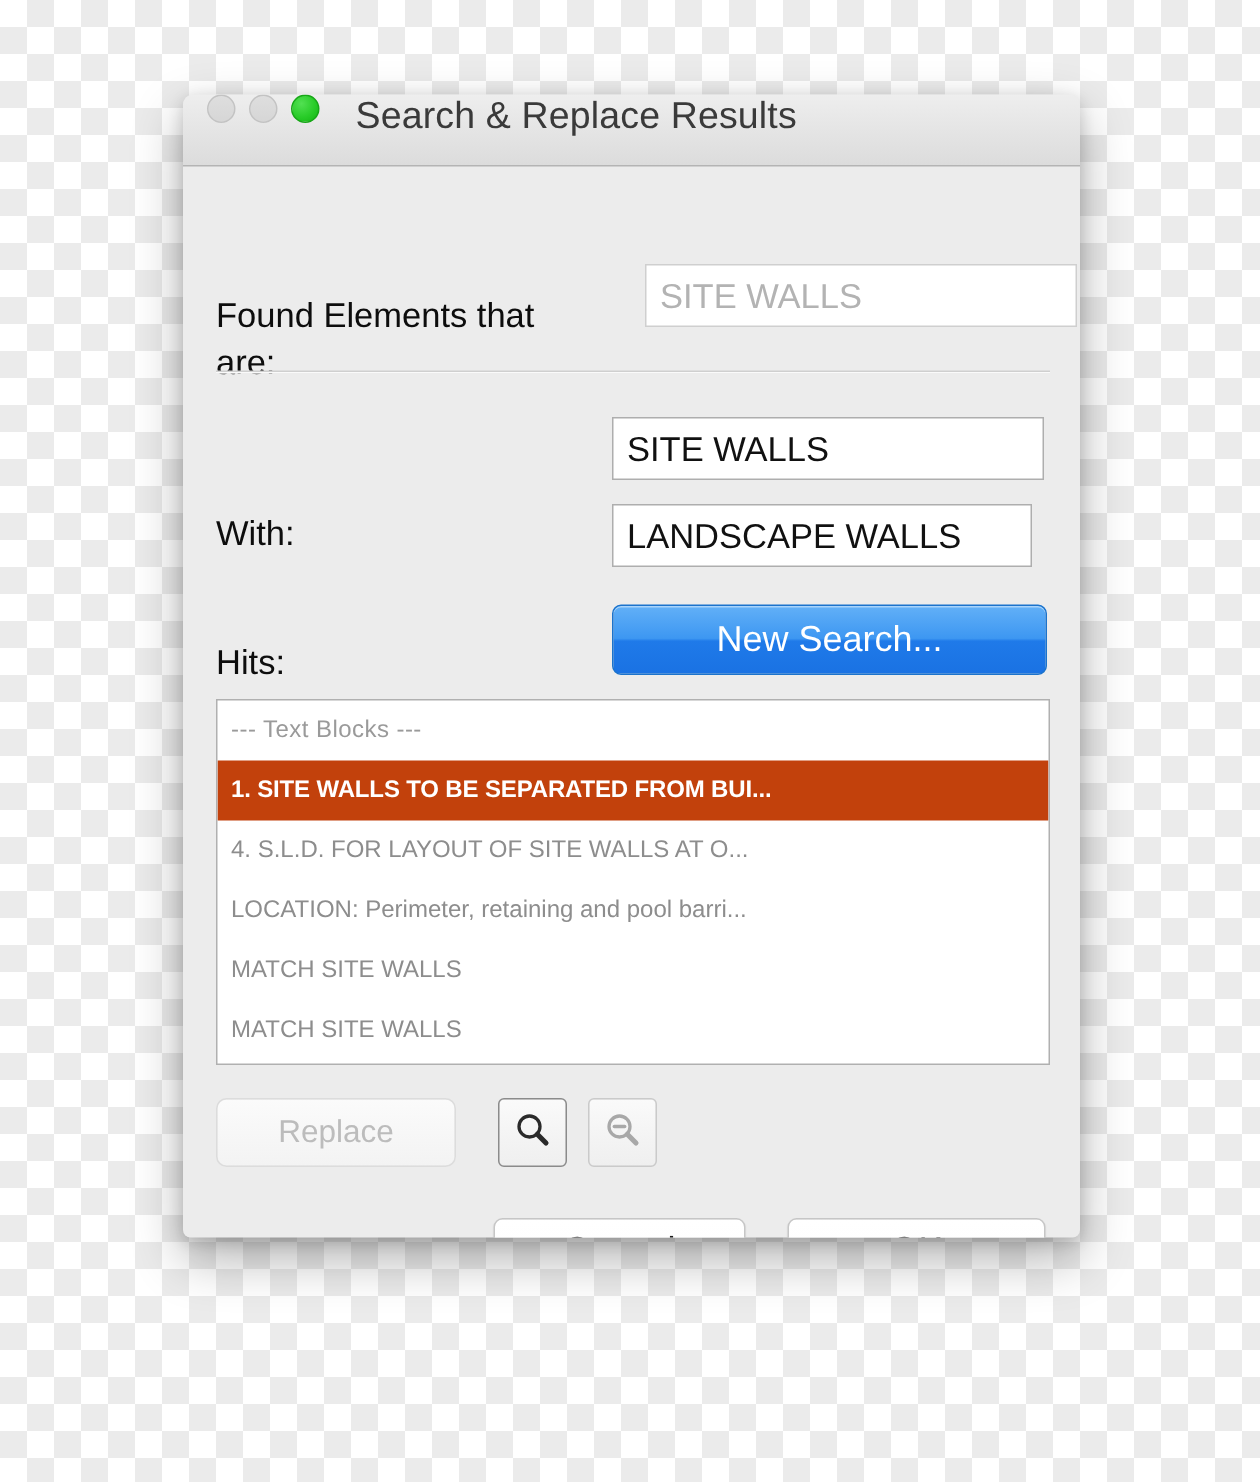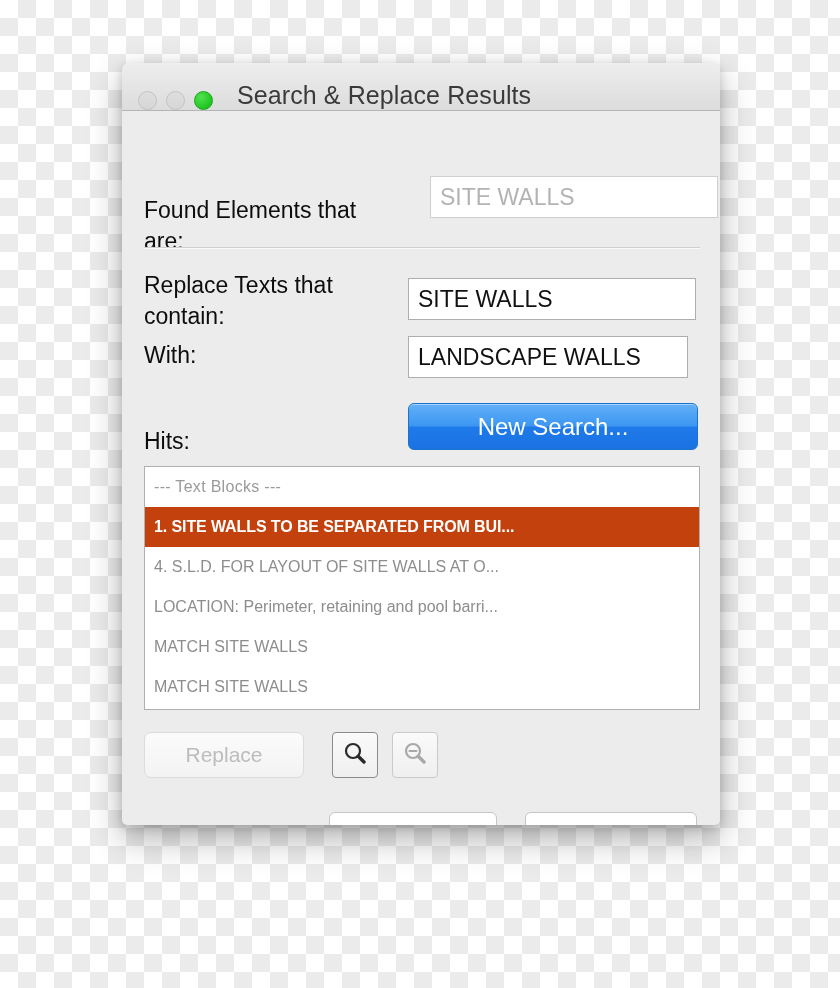--- a/index.html
+++ b/index.html
@@ -33,21 +33,21 @@
     overflow: hidden;
   }
 
   
   #titlebar {
     position: relative;
     height: 47px;
     background: linear-gradient(to bottom, #eeeeee 0%, #e4e4e4 55%, #dcdcdc 100%);
     border-bottom: 1px solid #b4b4b4;
     display: flex;
-    align-items: flex-end;
+    align-items: flex-start;
   }
   .light {
     width: 19px;
     height: 19px;
     border-radius: 50%;
     margin-left: 9px;
   }
   .light:first-of-type { margin-left: 16px; }
   .light-off {
     background: linear-gradient(to bottom, #dedede, #d6d6d6);
@@ -249,21 +249,20 @@
 
   <div id="content">
 
     <div id="row-found">
       <div id="found-label" class="field-label">Found Elements that are:</div>
       <div id="found-input" class="text-input disabled">SITE WALLS</div>
     </div>
 
     <div id="divider"></div>
 
-    <div id="replace-label" class="field-label">Replace Texts that contain:</div>
     <div id="replace-input" class="text-input">SITE WALLS</div>
 
     <div id="with-label" class="field-label">With:</div>
     <div id="with-input" class="text-input">LANDSCAPE WALLS</div>
 
     <div id="new-search-button">New Search...</div>
 
     <div id="hits-label" class="field-label">Hits:</div>
 
     <div id="hits-list">

